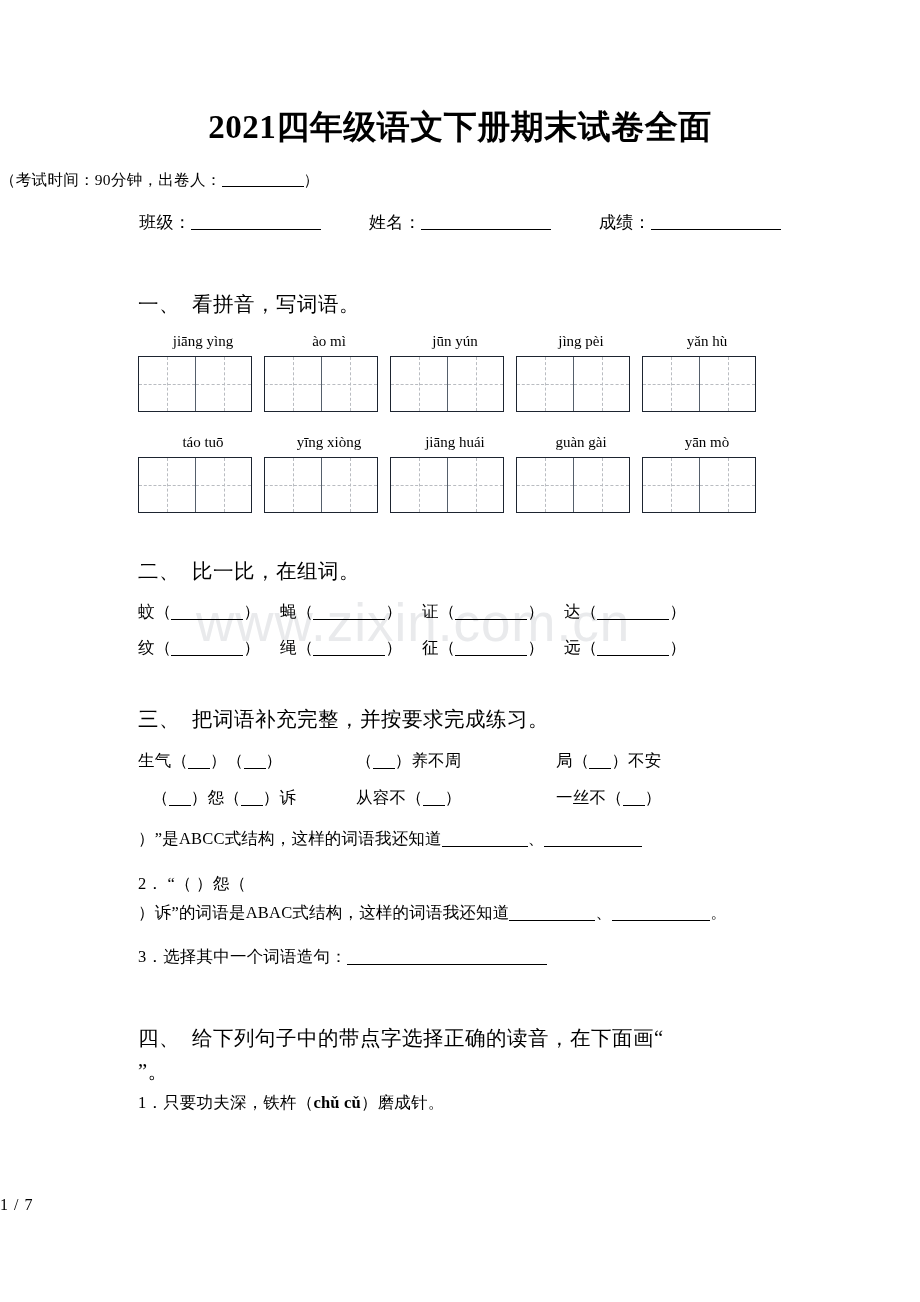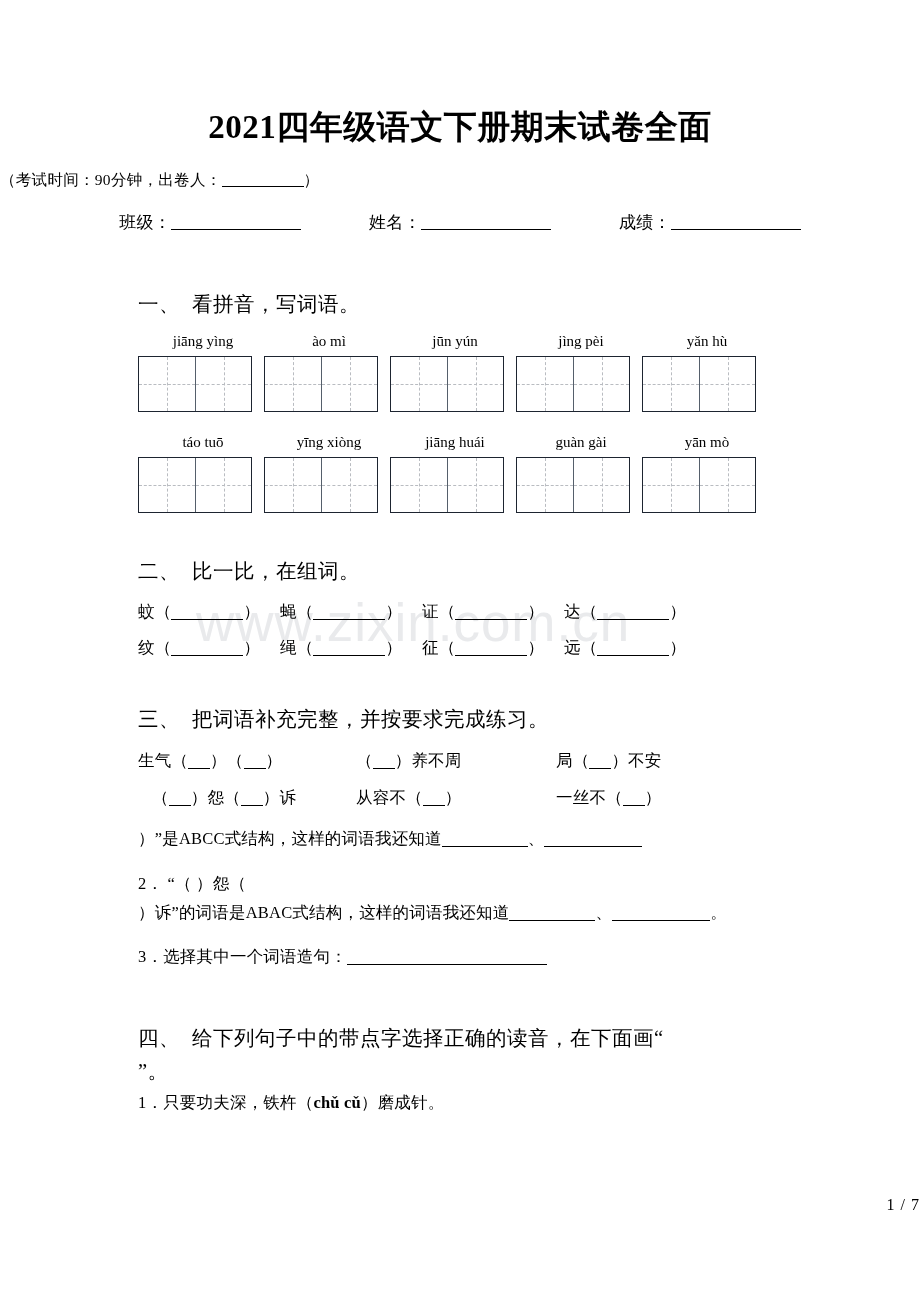--- a/index.html
+++ b/index.html
@@ -52,21 +52,21 @@
   }
   .blank-ul {
     display: inline-block;
     border-bottom: 1px solid #000;
     height: 1em;
     vertical-align: -2px;
   }
   .student-row {
     display: flex;
     justify-content: center;
-    gap: 68px;
+    gap: 48px;
     margin-top: 20px;
     font-size: 17px;
     letter-spacing: 0.3px;
   }
   .student-row .field { white-space: nowrap; }
   .student-row .blank-ul { width: 130px; }
 
   
   .section { margin-left: 138px; margin-right: 132px; }
   .sec-head {
@@ -189,21 +189,21 @@
     letter-spacing: 0.2px;
   }
   .sent-line b { font-weight: 700; }
 
   
   .footer {
     position: absolute;
     left: 0;
     right: 0;
     top: 1196px;
-    text-align: right;
+    text-align: left;
     font-size: 16px;
     letter-spacing: 1px;
   }
 </style>
 </head>
 <body>
 
 <div class="page">
 
   <div class="watermark">www.zixin.com.cn</div>

